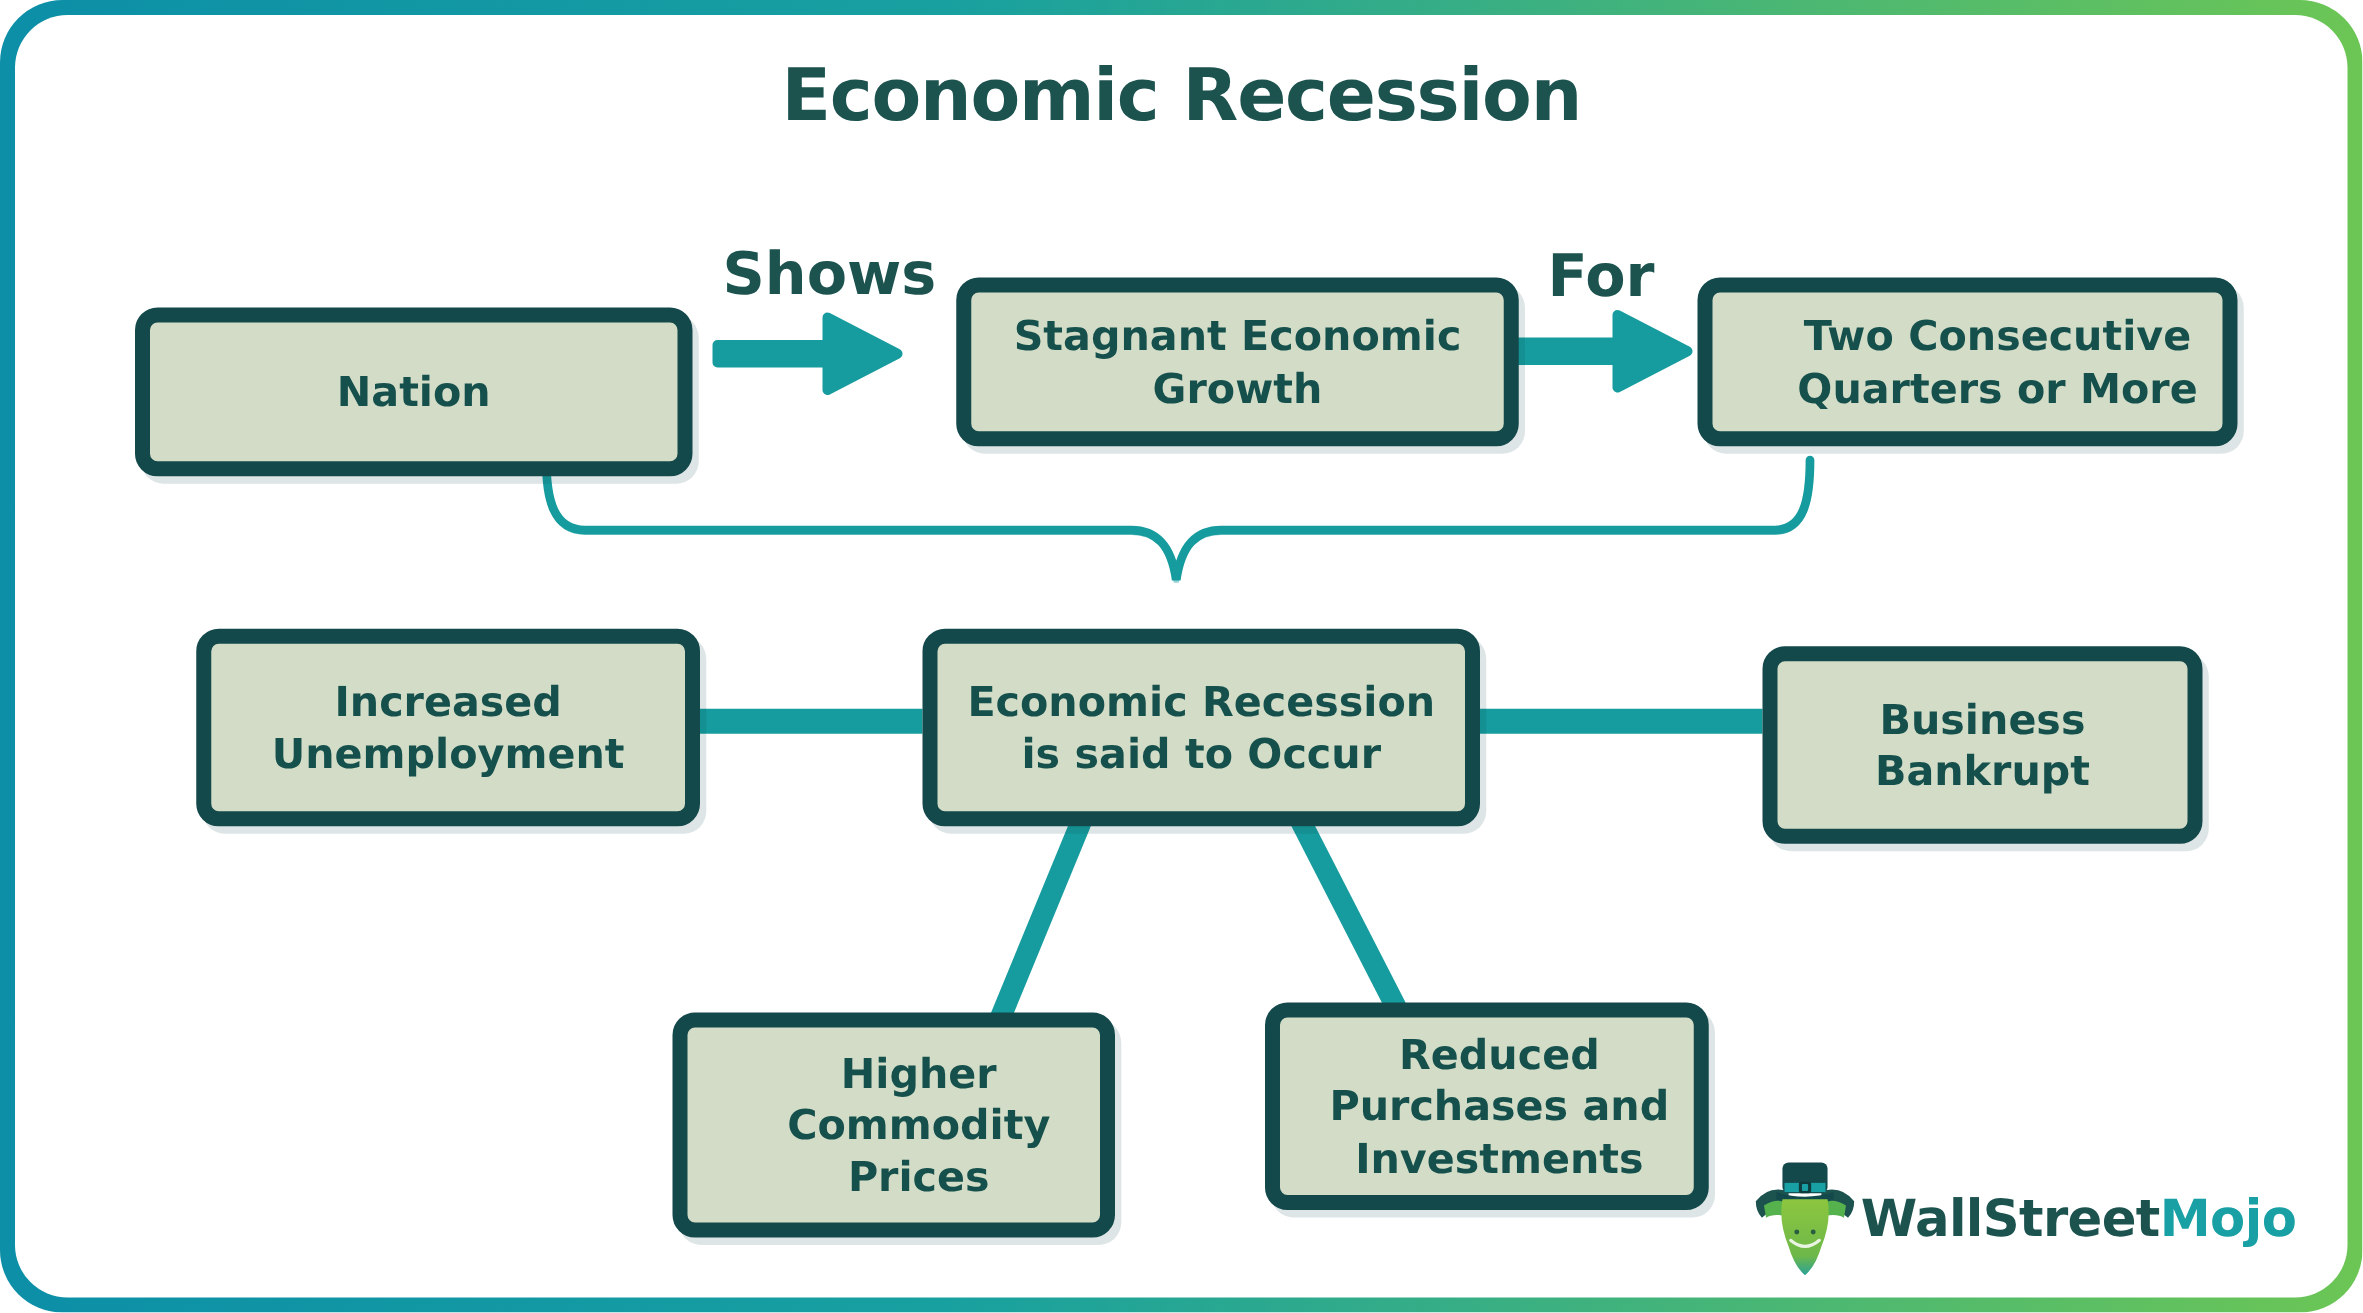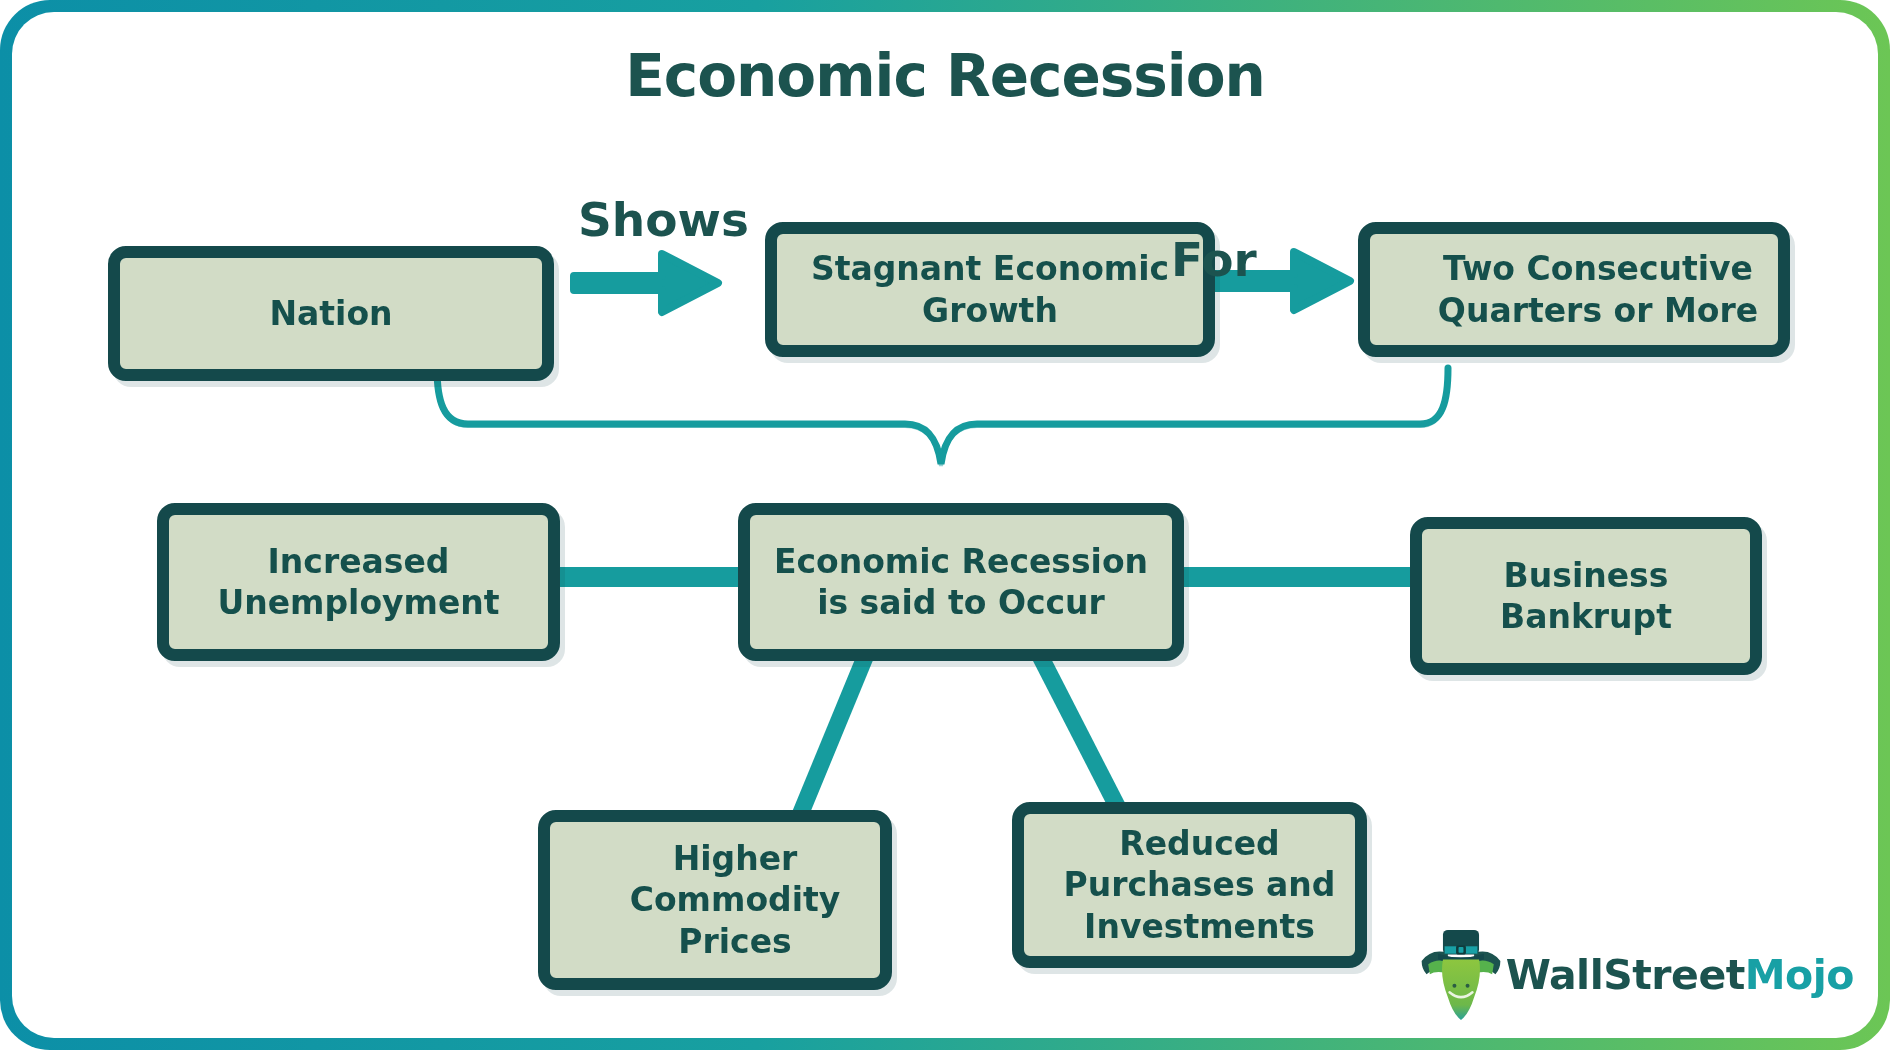--- a/index.html
+++ b/index.html
@@ -75,24 +75,24 @@
   .node-commodity     { left: 538px;  top: 810px; width: 354px; height: 180px; padding-left: 40px; }
   .node-purchases     { left: 1012px; top: 802px; width: 355px; height: 166px; padding-left: 20px; }
   .edge-label {
     position: absolute;
     color: #1c534f;
     font-weight: 800;
     font-size: 47px;
     z-index: 3;
   }
   .label-shows { left: 578px;  top: 192px; width: 125px; text-align: center; }
-  .label-for   { left: 1171px; top: 194px; width: 80px;  text-align: center; margin-top: 38px; }
+  .label-for   { left: 1238px; top: 194px; width: 80px;  text-align: center; }
   .logo {
     position: absolute;
-    right: 36px;
+    right: 53px;
     bottom: 28px;
     display: flex;
     align-items: center;
     gap: 4px;
     z-index: 3;
   }
   .logo-text {
     font-size: 41px;
     font-weight: 800;
     letter-spacing: -0.5px;

